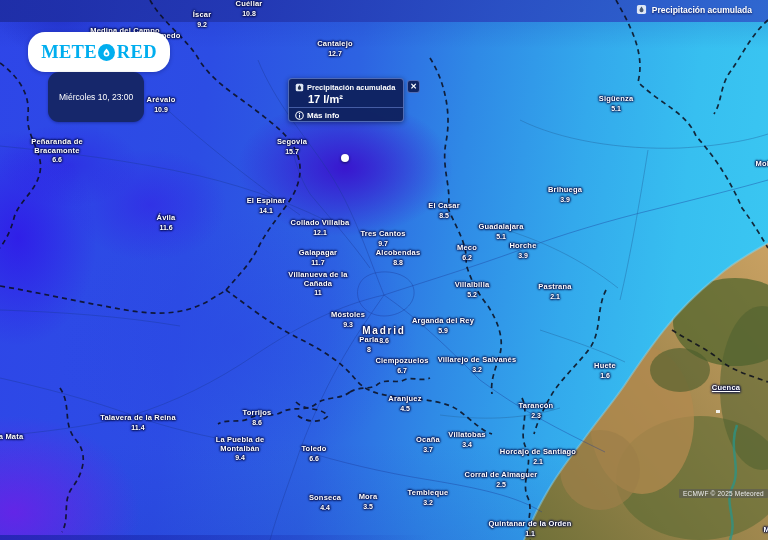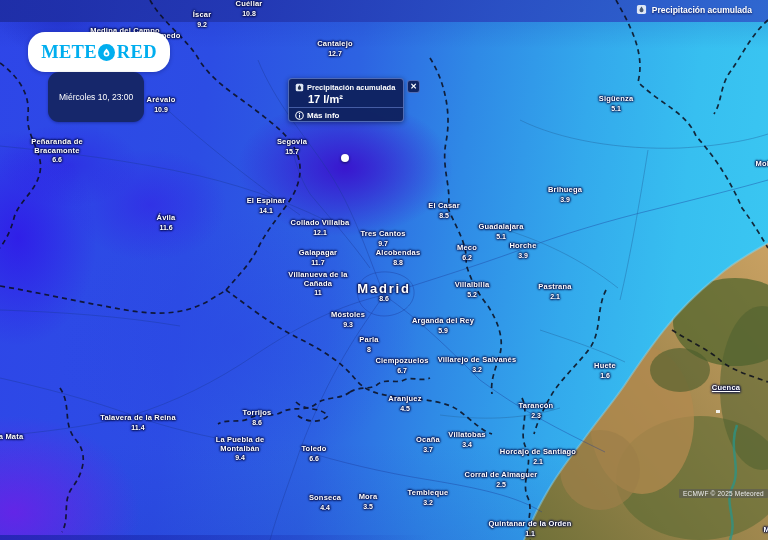--- a/index.html
+++ b/index.html
@@ -26,21 +26,21 @@
   
   #city-labels{position:absolute;inset:0;pointer-events:none;}
   .city{position:absolute;transform:translateX(-50%);text-align:center;color:#fff;
     font-weight:bold;white-space:pre;}
   .city .cname{font-size:7.5px;line-height:8.5px;letter-spacing:.2px;white-space:pre-line;
     text-shadow:0 1px 2px rgba(6,12,70,.95),0 -1px 2px rgba(6,12,70,.9),
       1px 0 2px rgba(6,12,70,.9),-1px 0 2px rgba(6,12,70,.9);}
   .city .cval{font-size:7px;line-height:9px;
     text-shadow:0 1px 2px rgba(6,12,70,.95),0 -1px 2px rgba(6,12,70,.9),
       1px 0 2px rgba(6,12,70,.9),-1px 0 2px rgba(6,12,70,.9);}
-  .city.capital .cname{font-size:13px;letter-spacing:1.8px;line-height:11px;}
+  .city.capital .cname{font-size:10px;letter-spacing:1.8px;line-height:11px;margin-top:42px;}
   
   #point-marker{position:absolute;left:341px;top:154px;width:8px;height:8px;border-radius:50%;
     background:#fff;box-shadow:0 1px 3px rgba(0,0,40,.65);}
   
   #tooltip{position:absolute;left:288px;top:78px;width:116px;height:44px;box-sizing:border-box;
     background:rgba(15,33,95,.96);border:1px solid rgba(135,165,245,.55);border-radius:4px;
     color:#fff;padding:4px 6px 0 6px;box-shadow:0 1px 5px rgba(0,0,25,.45);}
   .tt-row1{display:flex;align-items:center;gap:3px;font-size:7.5px;font-weight:bold;}
   .tt-value{font-size:11px;font-weight:bold;margin:1px 0 2px 13px;}
   .tt-divider{border-top:1px solid rgba(135,165,245,.45);margin:0 -6px;}

